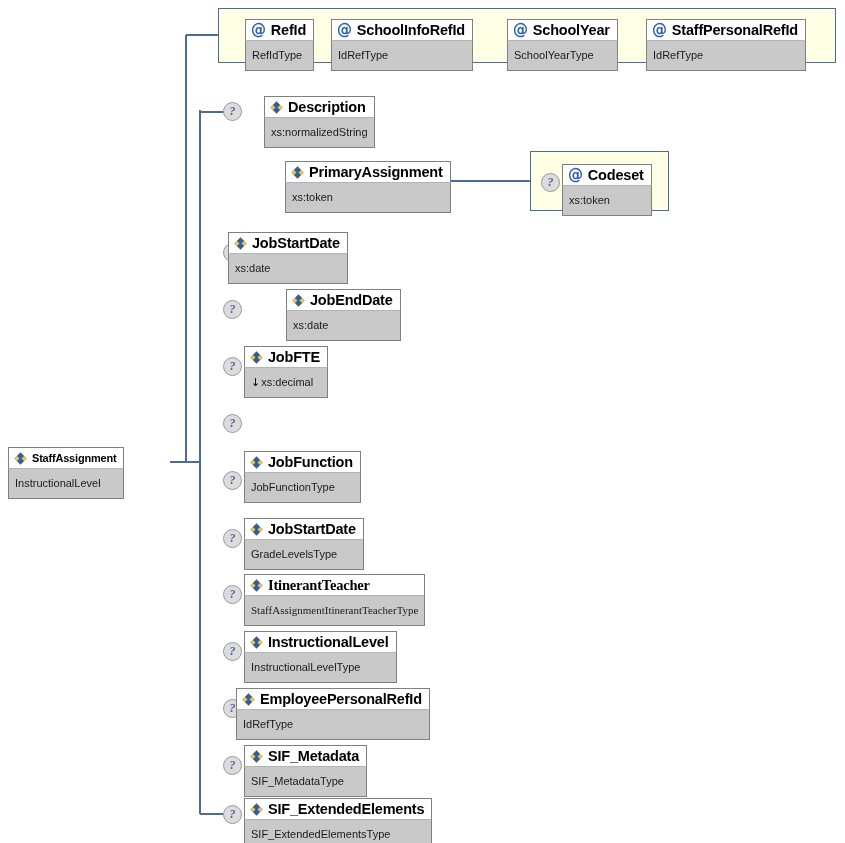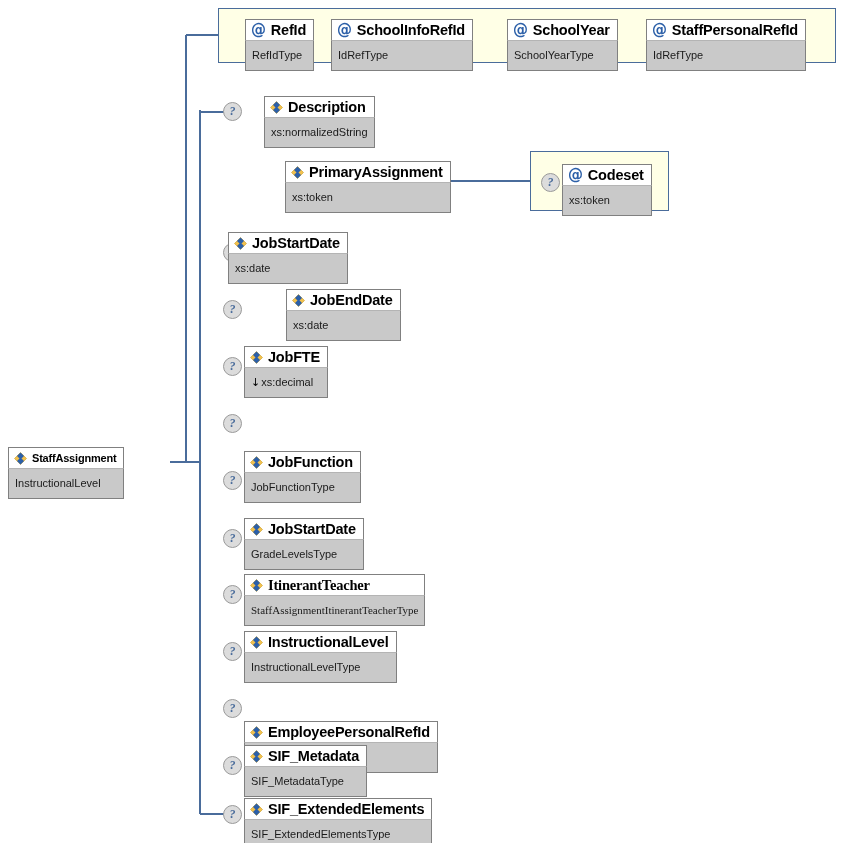--- a/index.html
+++ b/index.html
@@ -374,21 +374,21 @@
               <polygon points="3,9 6.5,5.5 10,9 6.5,12.5" fill="#2b5fa8"></polygon>
             </svg>
         </span>
         <span>InstructionalLevel</span>
       </div>
       <div class="node-type">InstructionalLevelType</div>
     </div>
   </div>
 
   <div class="opt" style="left:223px; top:699px;">?</div>
-  <div class="node" style="left:244px; top:688px;margin-top:33px;">
+  <div class="node" style="left:236px; top:688px;">
     <div class="node-inner">
       <div class="node-name">
         <span class="el-icon">
           <svg width="13" height="13" viewBox="0 0 13 13">
               <polygon points="6.5,0.5 12.5,6.5 6.5,12.5 0.5,6.5" fill="#f2c14e" stroke="#c99a21" stroke-width="0.6"></polygon>
               <polygon points="6.5,0.5 10,4 6.5,7.5 3,4" fill="#2b5fa8"></polygon>
               <polygon points="3,9 6.5,5.5 10,9 6.5,12.5" fill="#2b5fa8"></polygon>
             </svg>
         </span>
         <span>EmployeePersonalRefId</span>

